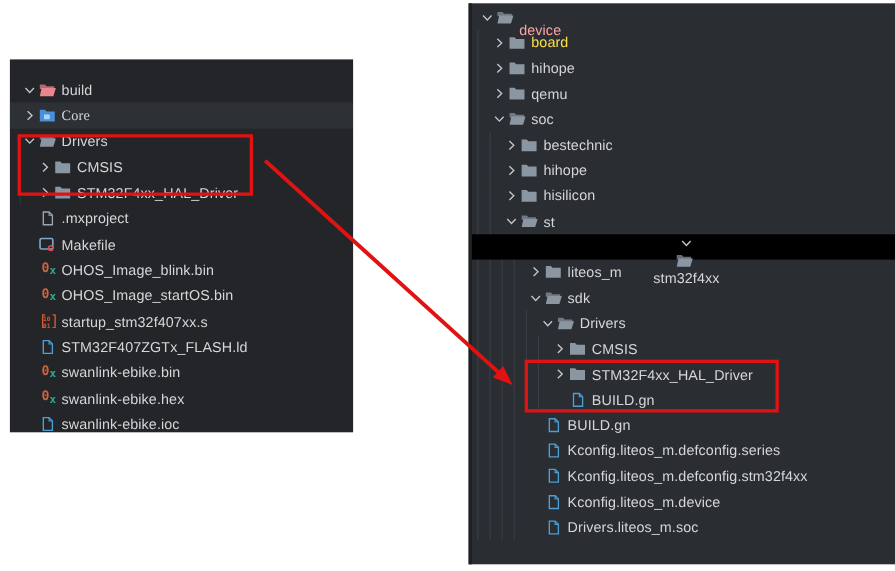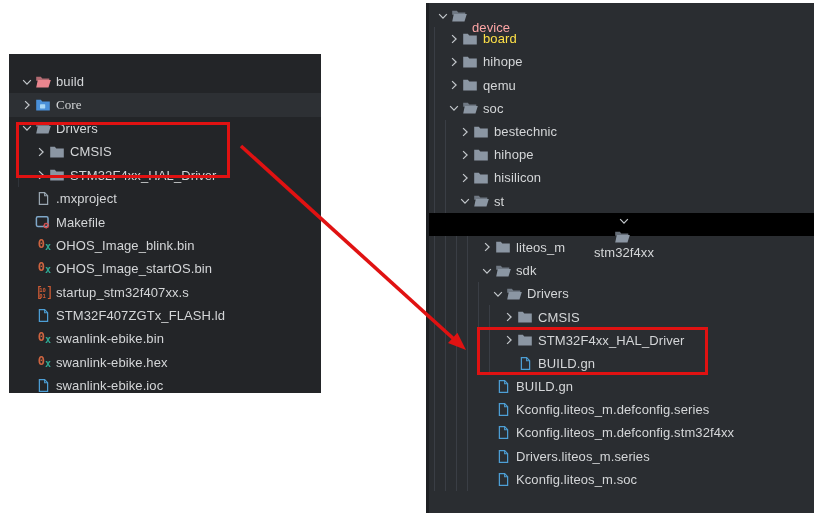--- a/index.html
+++ b/index.html
@@ -493,35 +493,35 @@
         <span class="indent"></span>
         <span class="indent"></span>
         <span class="indent"></span>
         <span class="twisty"></span>
     <span class="fileicon">
           <svg viewBox="0 0 16 16" width="15" height="15">
             <path fill="none" stroke="#4d9fd6" stroke-width="1.3" d="M3.6 1.8h5.6l3.2 3.2v9.2H3.6z"></path>
             <path fill="none" stroke="#4d9fd6" stroke-width="1.1" d="M9.2 1.8v3.2h3.2"></path>
           </svg>
         </span>
-    <span class="label">Drivers.liteos_m.series</span>
+    <span class="label">Kconfig.liteos_m.device</span>
   </div>
       <div class="row">
     <span class="indent"></span>
         <span class="indent"></span>
         <span class="indent"></span>
         <span class="indent"></span>
         <span class="twisty"></span>
     <span class="fileicon">
           <svg viewBox="0 0 16 16" width="15" height="15">
             <path fill="none" stroke="#4d9fd6" stroke-width="1.3" d="M3.6 1.8h5.6l3.2 3.2v9.2H3.6z"></path>
             <path fill="none" stroke="#4d9fd6" stroke-width="1.1" d="M9.2 1.8v3.2h3.2"></path>
           </svg>
         </span>
-    <span class="label">Kconfig.liteos_m.soc</span>
+    <span class="label">Drivers.liteos_m.soc</span>
   </div>
     </section>
   <div class="hl-box" id="left-box" style="border-color: rgb(224, 18, 18);"></div>
   <div class="hl-box" id="right-box" style="border-color: rgb(224, 18, 18);"></div>
   <svg id="arrow" width="814" height="519" viewBox="0 0 814 519">
     <line id="arrow-line" x1="241" y1="146" x2="456" y2="341" stroke="#e01212" stroke-width="3.6"></line>
     <polygon id="arrow-head" points="466,350 448,343.1 457.4,332.7" fill="#e01212"></polygon>
   </svg>
 </div>
 

